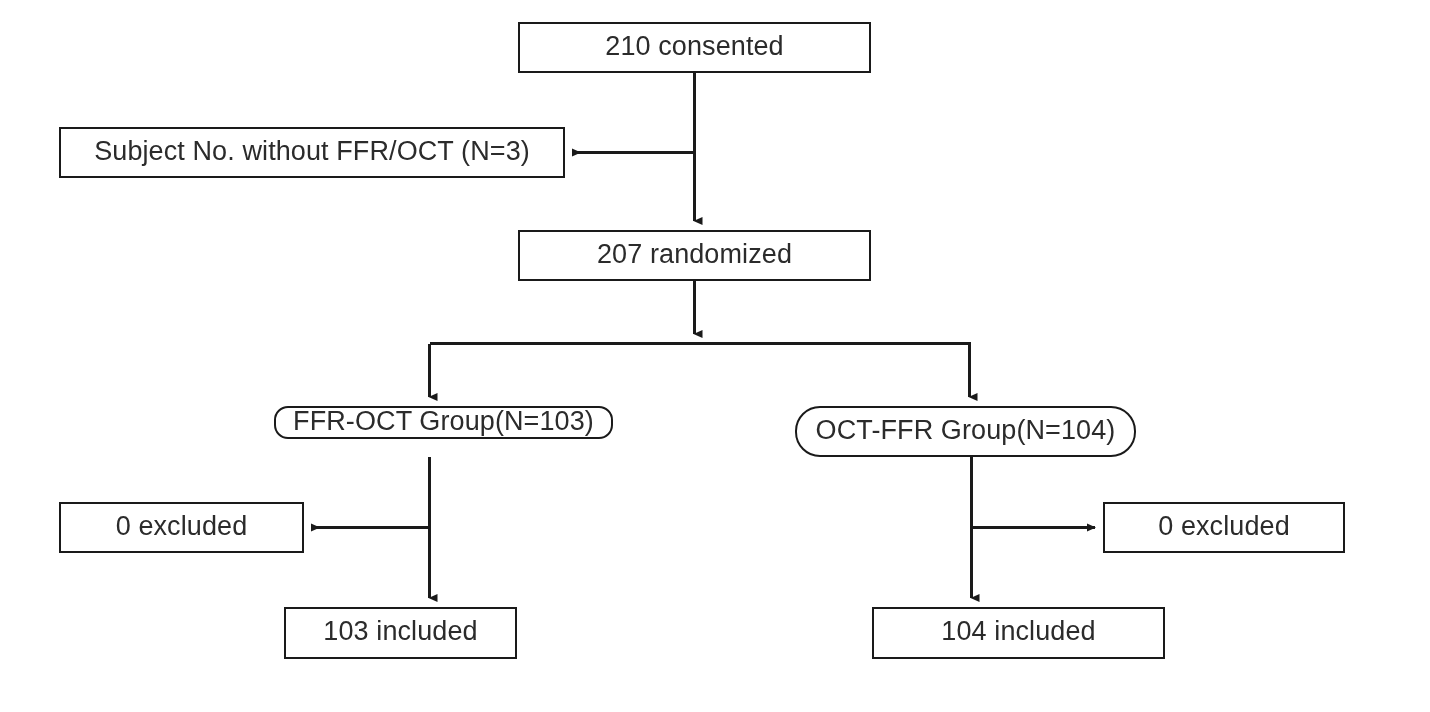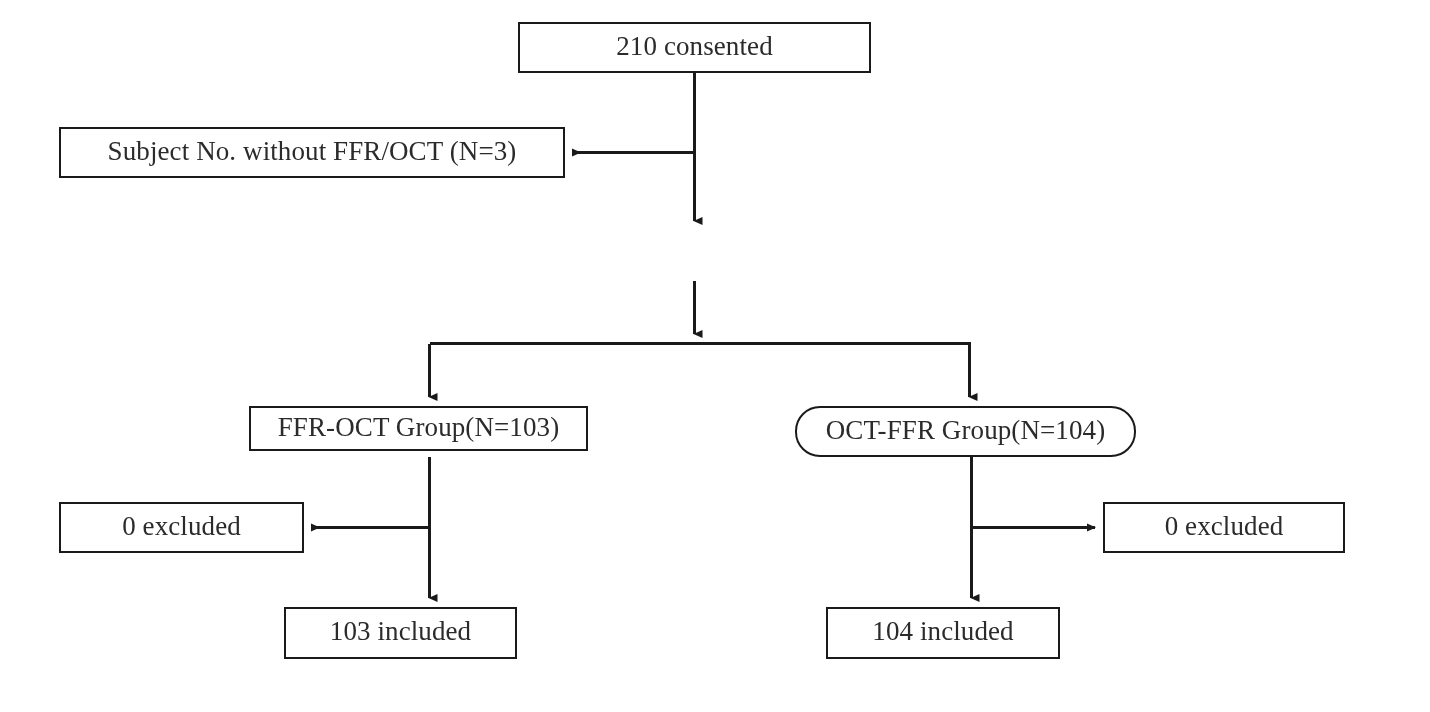--- a/index.html
+++ b/index.html
@@ -31,37 +31,36 @@
     border: 2.5px solid #1a1a1a;
     display: flex;
     align-items: center;
     justify-content: center;
     color: #2b2b2b;
     font-size: 27px;
     line-height: 1.1;
     letter-spacing: 0.1px;
     white-space: nowrap;
     z-index: 2;
-    font-family: Liberation Serif, serif;
   }
   .node-label {
     display: block;
     padding: 0 6px;
     transform: translateY(-1px);
   }
   
   #node-consented   { left: 518px; top: 22px;  width: 353px; height: 51px; }
   #node-no-ffr-oct  { left: 59px;  top: 127px; width: 506px; height: 51px; }
   #node-randomized  { left: 518px; top: 230px; width: 353px; height: 51px; }
-  #node-ffr-oct     { left: 249px; top: 406px; width: 339px; height: 45px; }
+  #node-ffr-oct     { left: 274px; top: 406px; width: 339px; height: 33px; border-radius: 14px; }
   #node-oct-ffr     { left: 795px; top: 406px; width: 341px; height: 51px; border-radius: 25px; }
   #node-excl-left   { left: 59px;  top: 502px; width: 245px; height: 51px; }
   #node-excl-right  { left: 1103px;top: 502px; width: 242px; height: 51px; }
   #node-incl-left   { left: 284px; top: 607px; width: 233px; height: 52px; }
-  #node-incl-right  { left: 826px; top: 607px; width: 234px; height: 52px; }
+  #node-incl-right  { left: 872px; top: 607px; width: 293px; height: 52px; }
 </style>
 </head>
 <body>
 
 <div id="canvas">
 
   <svg id="connectors" viewBox="0 0 1430 712" xmlns="http://www.w3.org/2000/svg">
     <defs>
       <marker id="arrow-down" markerWidth="10" markerHeight="10" refX="5" refY="8" orient="auto" markerUnits="userSpaceOnUse">
         <path d="M1,0 L9,0 L5,9 Z" fill="#1a1a1a"></path>
@@ -94,20 +93,23 @@
   </svg>
 
   <div class="node" id="node-consented">
     <span class="node-label">210 consented</span>
   </div>
 
   <div class="node" id="node-no-ffr-oct">
     <span class="node-label">Subject No. without FFR/OCT (N=3)</span>
   </div>
 
+  <div class="node" id="node-randomized">
+    <span class="node-label">207 randomized</span>
+  </div>
 
   <div class="node" id="node-ffr-oct">
     <span class="node-label">FFR-OCT Group(N=103)</span>
   </div>
 
   <div class="node" id="node-oct-ffr">
     <span class="node-label">OCT-FFR Group(N=104)</span>
   </div>
 
   <div class="node" id="node-excl-left">

